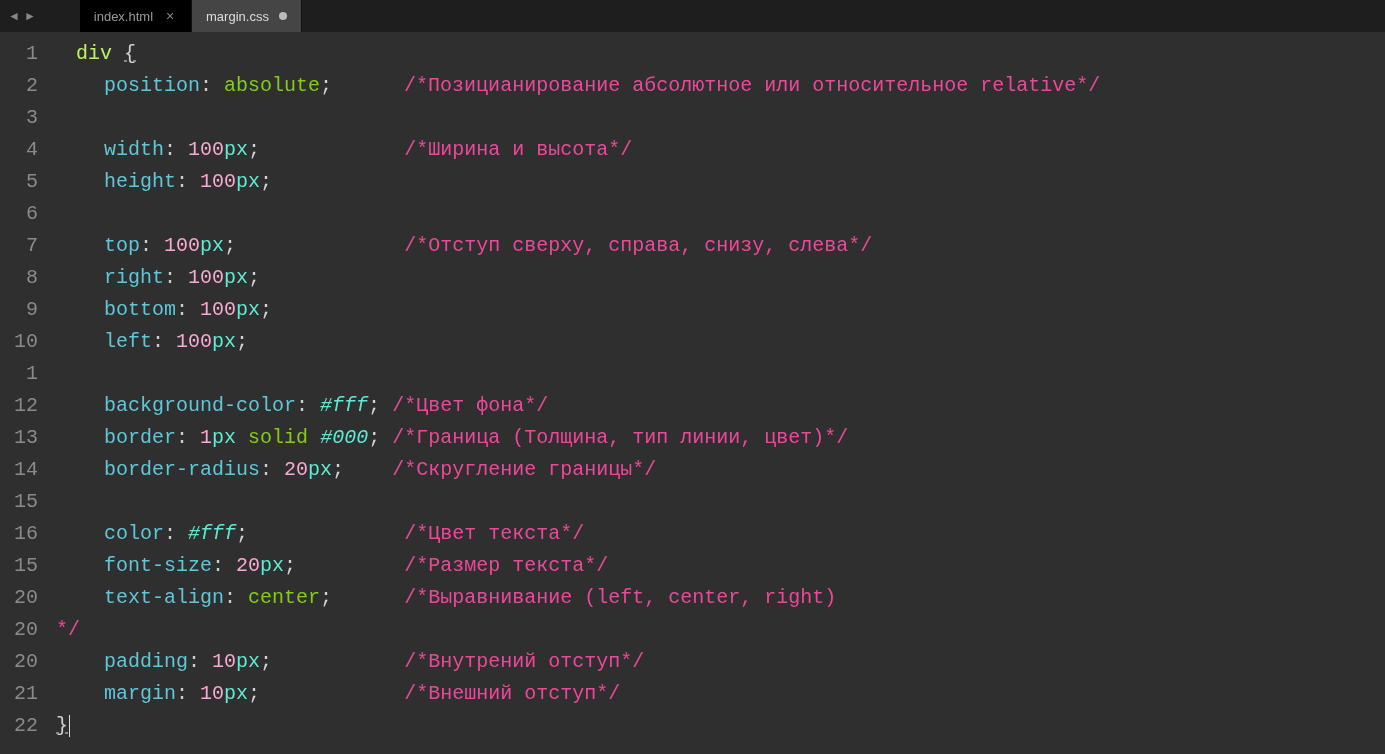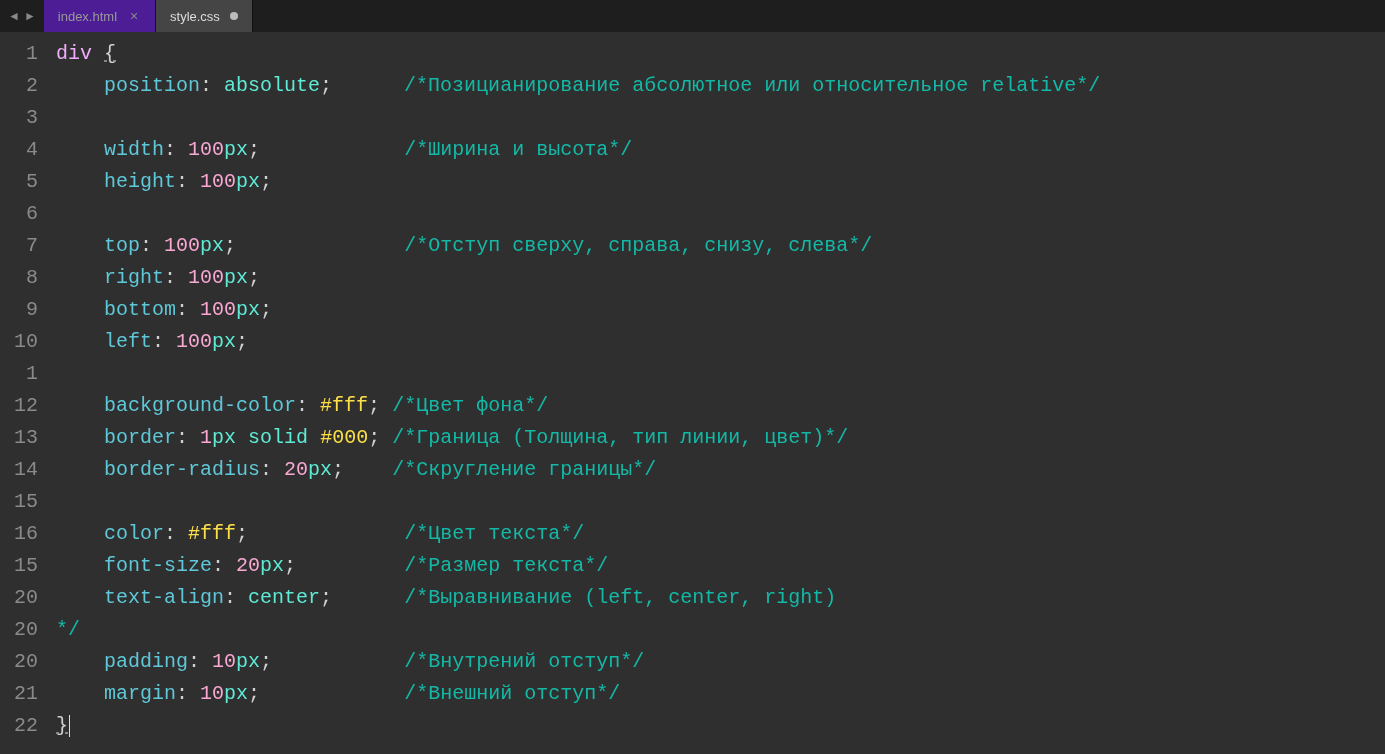--- a/index.html
+++ b/index.html
@@ -32,21 +32,21 @@
   .tab {
     display: flex;
     align-items: center;
     padding: 0 14px;
     gap: 10px;
     border-right: 1px solid #111;
     color: #999;
     cursor: pointer;
     position: relative;
   }
-  .tab.inactive { background: #4c1d95; }
+  .tab.inactive { background: #000000; margin-left: 36px; }
   .tab.active   { background: #454545; color: #ddd; }
   .tab .close {
     color: #888;
     font-size: 14px;
     line-height: 1;
     width: 14px;
     text-align: center;
   }
   .tab .dot {
     width: 8px; height: 8px; border-radius: 50%;
@@ -72,29 +72,29 @@
   .code {
     flex: 1;
     padding: 6px 0 6px 8px;
     white-space: pre;
     font-size: 20px;
     line-height: 32px;
   }
   .code .line { height: 32px; display: block; }
 
   
-  .tk-sel   { color: #f0abfc; }               
+  .tk-sel   { color: #bef264; margin-left: 20px; }               
   .tk-brace { color: #d0d0d0; text-decoration: underline; text-decoration-color: #888; }
   .tk-prop  { color: #5ec8d8; }
   .tk-punct { color: #d0d0d0; }
-  .tk-val   { color: #5eead4; margin-top: 48px; }
+  .tk-val   { color: #84cc16; margin-top: 48px; }
   .tk-num   { color: #f9a8d4; }
   .tk-unit  { color: #5eead4; }
-  .tk-hex   { color: #fde047; }
-  .tk-comm  { color: #14b8a6; }
+  .tk-hex   { color: #5eead4; font-style: italic; }
+  .tk-comm  { color: #ec4899; }
   .cursor-mark {
     display:inline-block;
     width:1px;
     height:22px;
     background:#ddd;
     vertical-align:middle;
     margin-left:1px;
   }
 </style>
 </head>
@@ -103,21 +103,21 @@
 <div class="tab-bar">
   <div class="nav-arrows">
     <span>◄</span>
     <span>►</span>
   </div>
   <div class="tab inactive">
     <span>index.html</span>
     <span class="close">×</span>
   </div>
   <div class="tab active">
-    <span>style.css</span>
+    <span>margin.css</span>
     <span class="dot"></span>
   </div>
 </div>
 
 <div class="editor">
   <div class="gutter" id="gutter">
       <div>1</div>
       <div>2</div>
       <div>3</div>
       <div>4</div>

